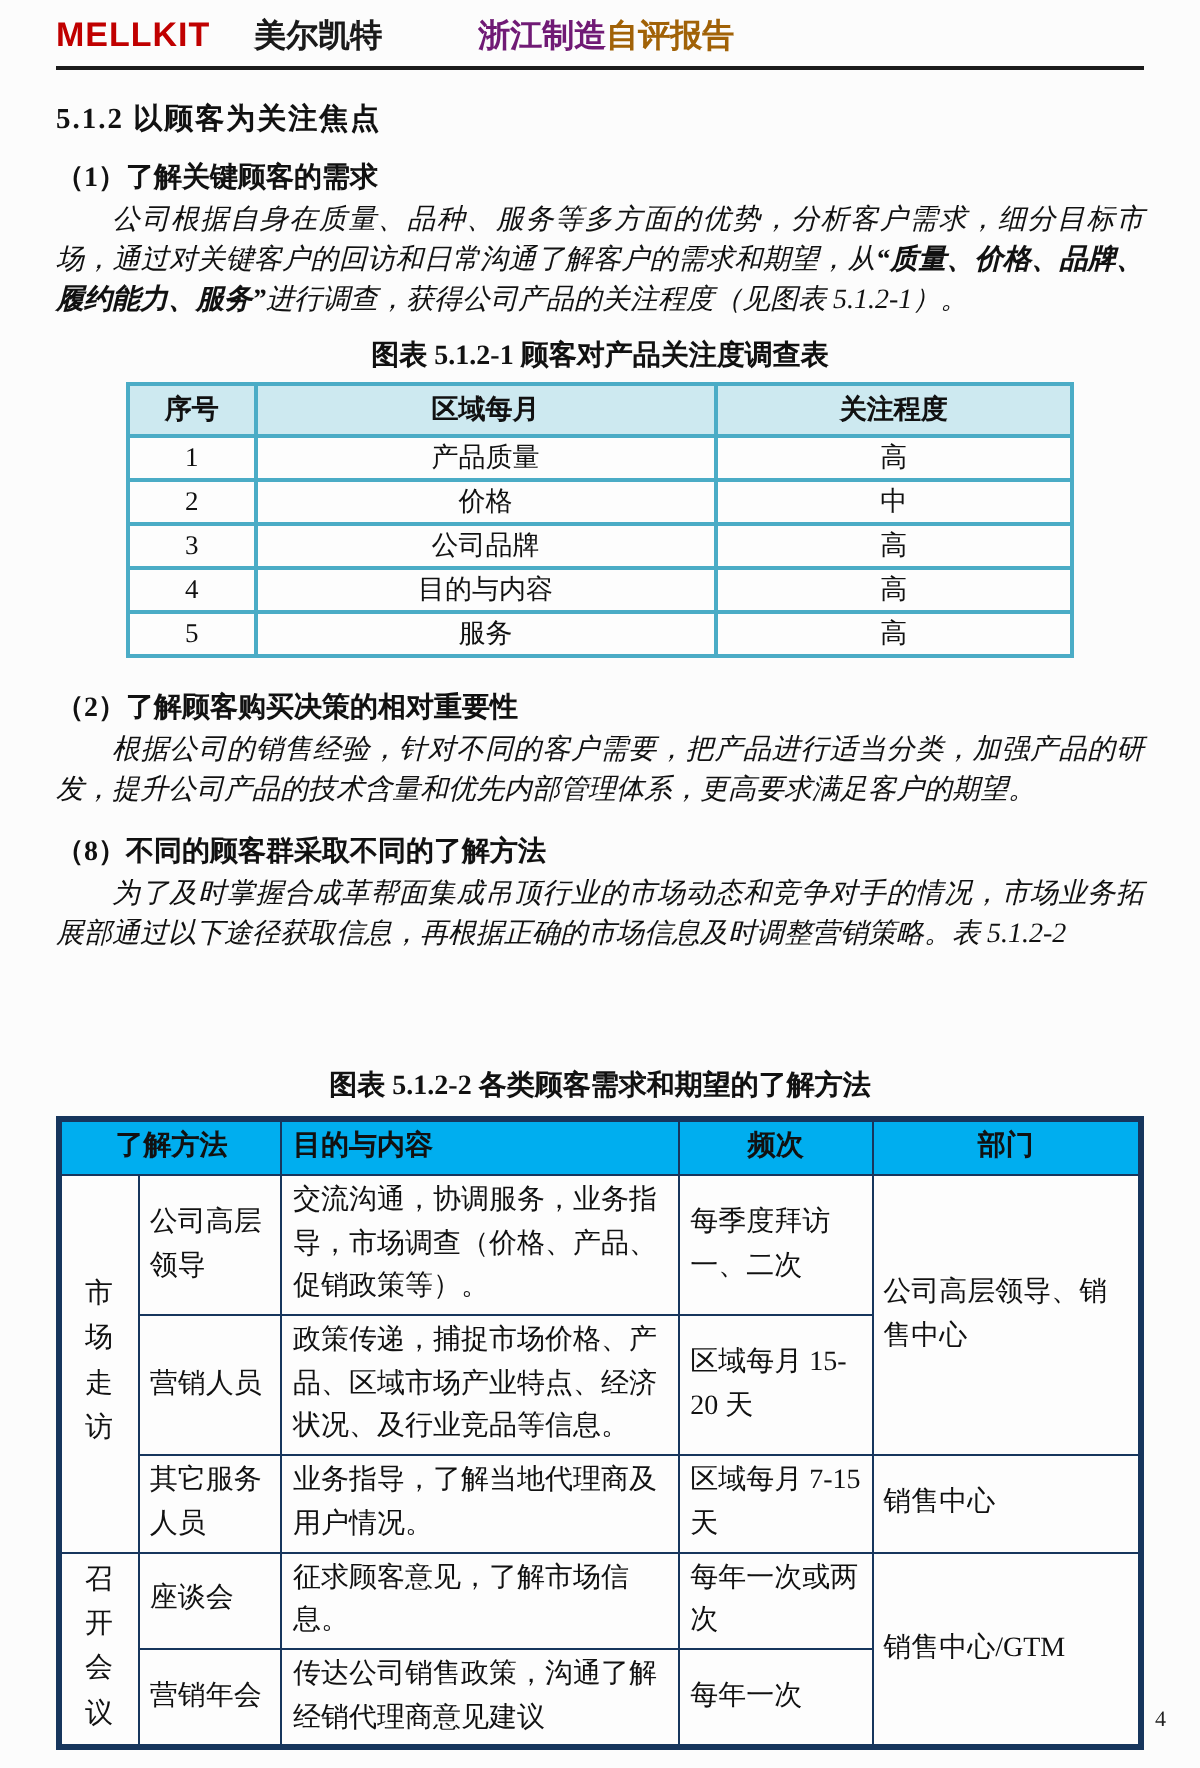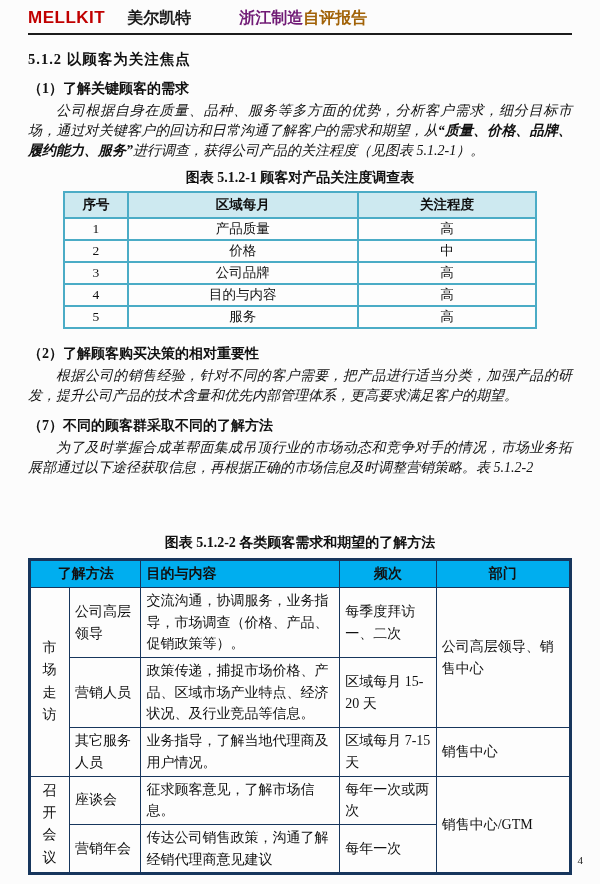--- a/index.html
+++ b/index.html
@@ -123,21 +123,21 @@
       <td>5</td>
       <td>服务</td>
       <td>高</td>
     </tr>
   </tbody>
     </table>
 
   <div class="sub-heading" style="margin-top:16px;">（2）了解顾客购买决策的相对重要性</div>
   <p class="body-para">根据公司的销售经验，针对不同的客户需要，把产品进行适当分类，加强产品的研发，提升公司产品的技术含量和优先内部管理体系，更高要求满足客户的期望。</p>
 
-  <div class="sub-heading">（7）不同的顾客群采取不同的了解方法</div>
+  <div class="sub-heading">（8）不同的顾客群采取不同的了解方法</div>
   <p class="body-para">为了及时掌握合成革帮面集成吊顶行业的市场动态和竞争对手的情况，市场业务拓展部通过以下途径获取信息，再根据正确的市场信息及时调整营销策略。表 5.1.2-2</p>
 
   <div class="tbl-caption second">图表 5.1.2-2 各类顾客需求和期望的了解方法</div>
 
   <table class="t2">
     <tbody>
         <tr>
       <th colspan="2">了解方法</th>
       <th class="c-what">目的与内容</th>
       <th class="c-freq">频次</th>

